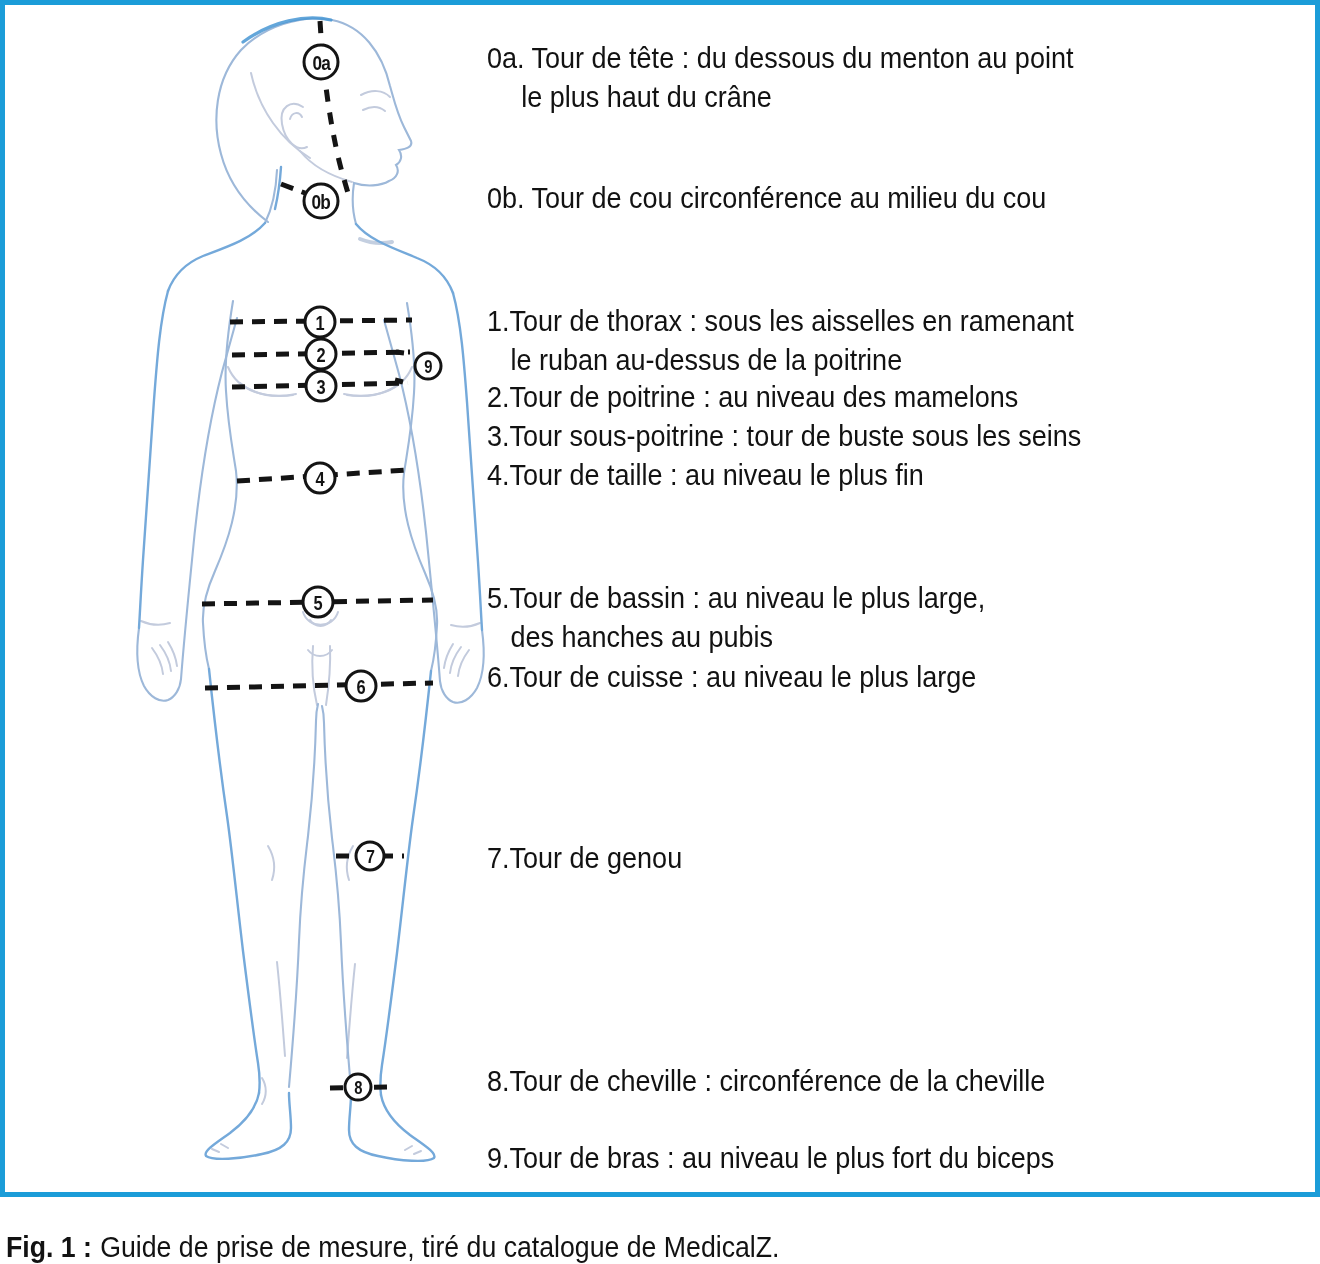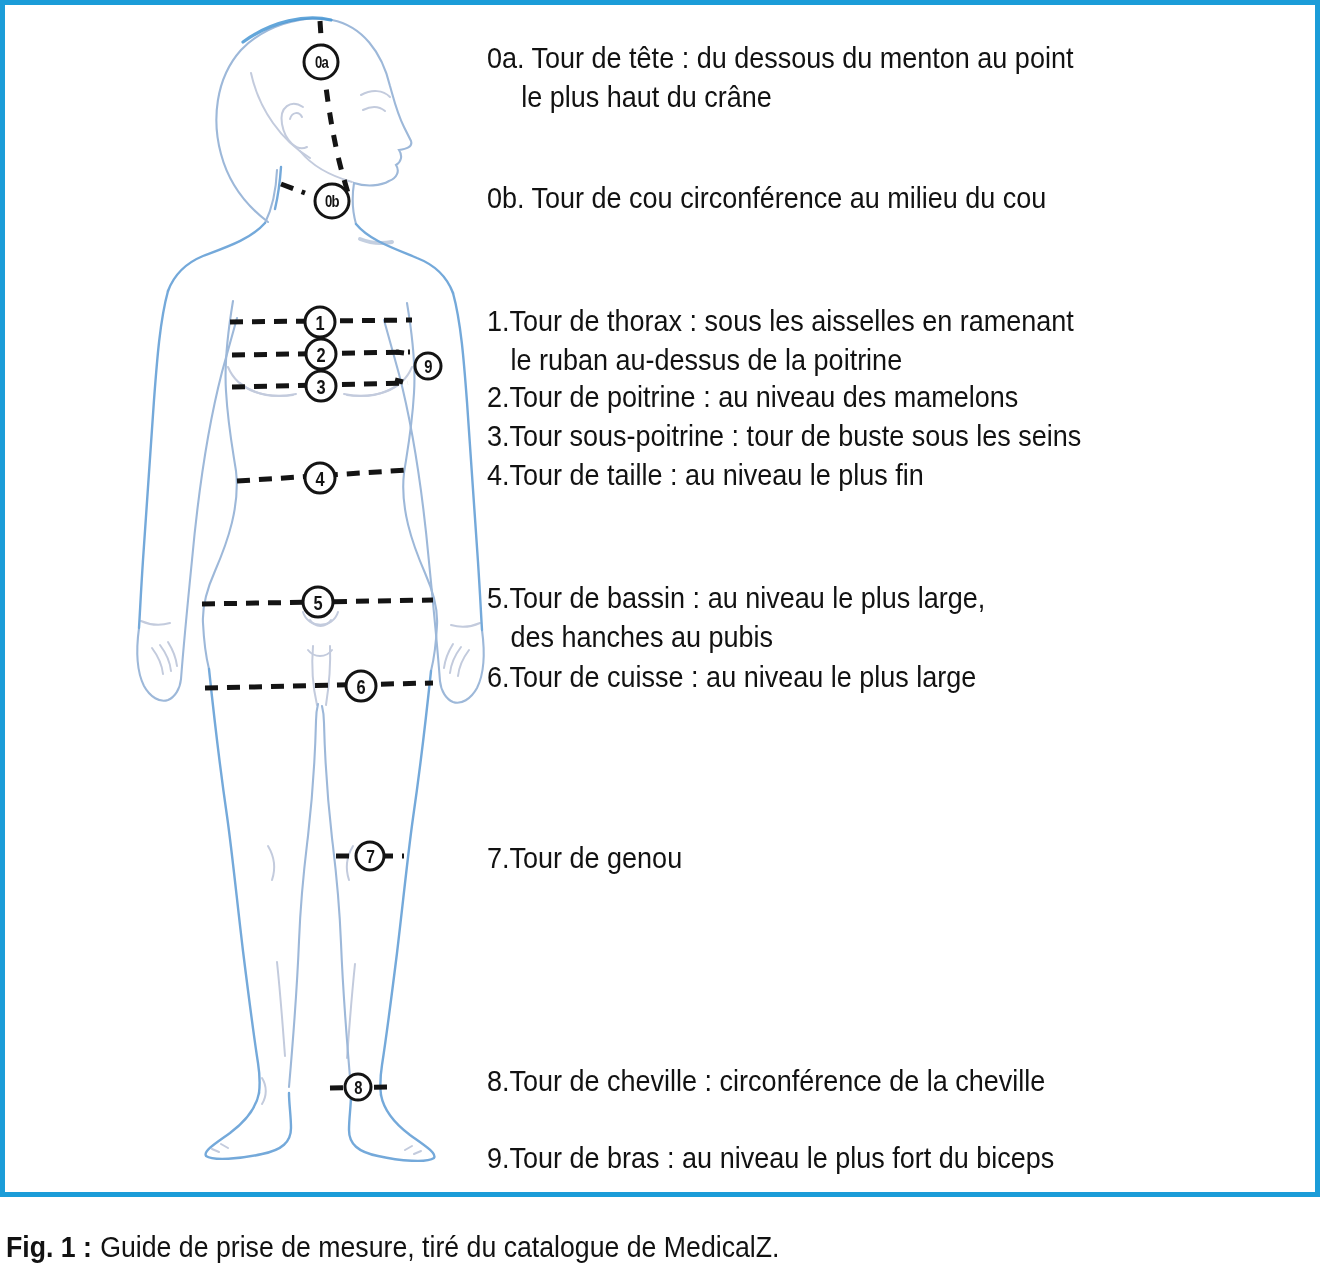--- a/index.html
+++ b/index.html
@@ -30,21 +30,21 @@
     position:absolute;
     width:33px;height:33px;
     border:3.5px solid #141414;
     border-radius:50%;
     background:#ffffff;
     box-sizing:border-box;
     display:flex;align-items:center;justify-content:center;
     transform:translate(-50%,-50%);
     font-weight:bold;font-size:20px;line-height:1;
   }
-  .marker.lg{width:37px;height:37px;font-size:16px;}
+  .marker.lg{width:37px;height:37px;font-size:21px;}
   .marker.md{width:31px;height:31px;font-size:19px;}
   .marker.sm{width:29px;height:29px;font-size:18px;}
   .marker>span{display:inline-block;transform:scaleX(.82);letter-spacing:-1px;}
   .ann{
     position:absolute;left:487px;
     font-size:30px;line-height:39px;font-weight:500;
     white-space:nowrap;
     transform:scaleX(.9);transform-origin:0 0;
     color:#121212;
   }
@@ -145,21 +145,21 @@
     <path d="M 336,856 L 404,856"></path>
     <path d="M 330,1088 L 388,1087"></path>
     <path d="M 396,352 L 404,353"></path>
     <path d="M 395,380 L 403,382"></path>
   </g>
 </svg>
 
 <div class="marker lg" style="left:321px;top:62px">
     <span>0a</span>
   </div>
-<div class="marker lg" style="left:332px;top:201px">
+<div class="marker lg" style="left:321px;top:201px">
     <span>0b</span>
   </div>
 <div class="marker" style="left:320px;top:322px">
     <span>1</span>
   </div>
 <div class="marker" style="left:321px;top:354px">
     <span>2</span>
   </div>
 <div class="marker" style="left:321px;top:386px">
     <span>3</span>

